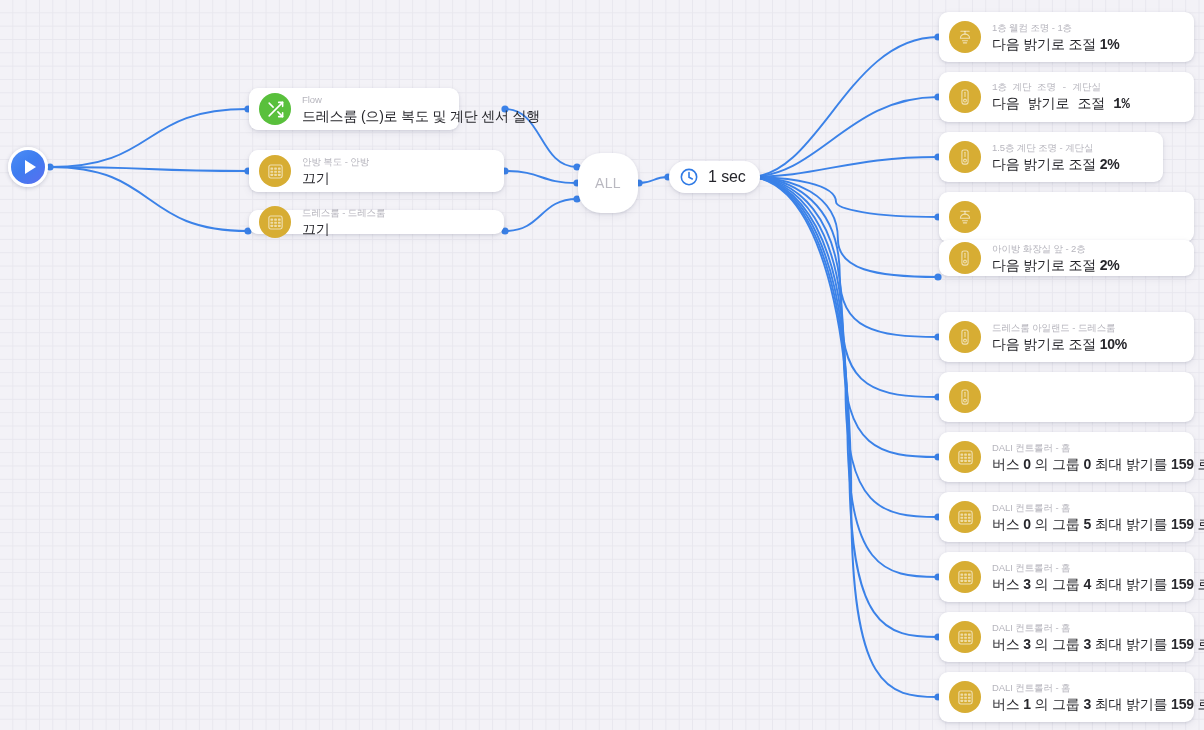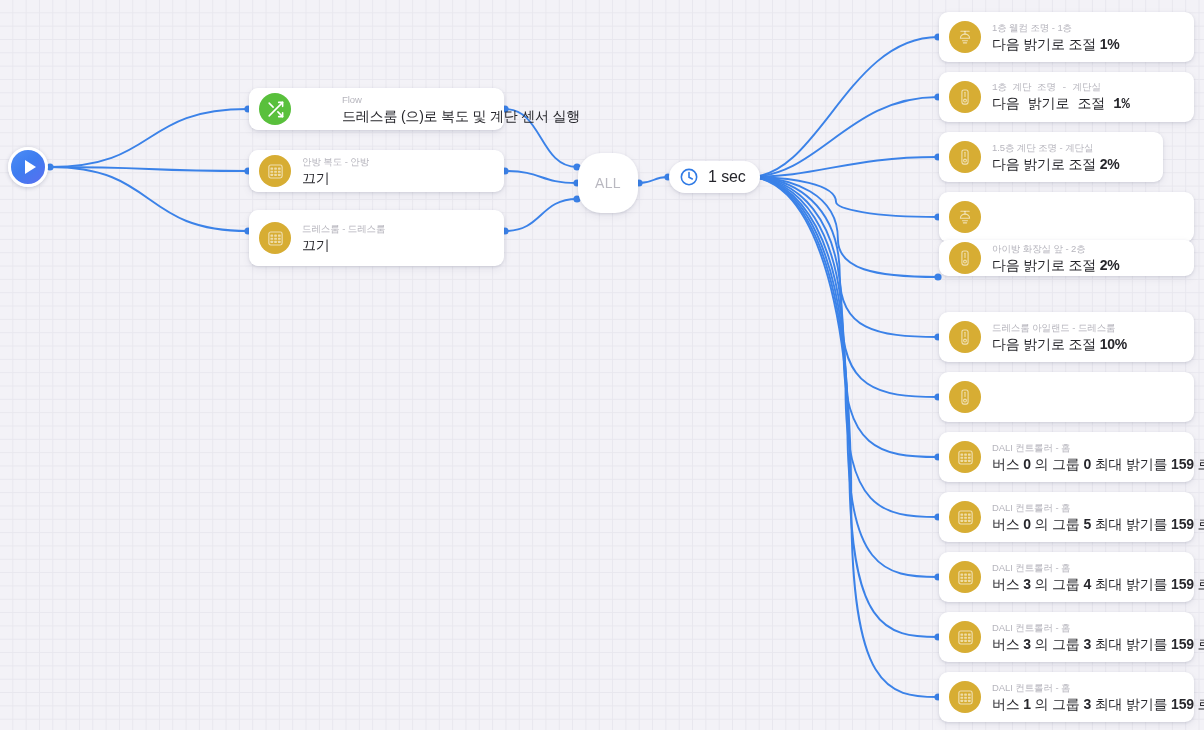--- a/index.html
+++ b/index.html
@@ -153,21 +153,21 @@
       <circle cx="938" cy="637" r="3.6" fill="#3b82e8"></circle>
       <path d="M749,177 C802.2,177 851.2,270.6 851.2,499.4 C851.2,689 887.2,697 938,697" stroke="#3b82e8" stroke-width="1.9" fill="none"></path>
       <circle cx="938" cy="697" r="3.6" fill="#3b82e8"></circle>
     </svg>
 
   <div class="start-node" style="left:8px; top:147px;">
     <div class="tri"></div>
   </div>
 
   <div id="trigger-layer">
-      <div class="card" style="left: 249px; top: 88px; width: 255px; height: 42px; gap: 40px;">
+      <div class="card" style="left: 249px; top: 88px; width: 210px; height: 42px;">
         <div class="card-icon icon-green">
           <svg width="19" height="19" viewBox="0 0 24 24" stroke="#ffffff" stroke-width="2" fill="none" stroke-linecap="round" stroke-linejoin="round">
             <path d="M16 3h5v5"></path>
             <path d="M4 20L21 3"></path>
             <path d="M21 16v5h-5"></path>
             <path d="M15 15l6 6"></path>
             <path d="M4 4l5 5"></path>
           </svg>
         </div>
         <div class="card-text">
@@ -188,21 +188,21 @@
             <rect x="6.2" y="14.600000000000001" width="3.1" height="2.5" rx="0.5" fill="rgba(255,255,255,0.58)" stroke="none"></rect>
             <rect x="10.5" y="14.600000000000001" width="3.1" height="2.5" rx="0.5" fill="rgba(255,255,255,0.58)" stroke="none"></rect>
             <rect x="14.8" y="14.600000000000001" width="3.1" height="2.5" rx="0.5" fill="rgba(255,255,255,0.58)" stroke="none"></rect>
           </svg>
         </div>
         <div class="card-text">
           <div class="card-sub">안방 복도 - 안방</div>
           <div class="card-title">끄기</div>
         </div>
       </div>
-      <div class="card" style="left: 249px; top: 210px; width: 255px; height: 56px;">
+      <div class="card" style="left: 249px; top: 210px; width: 255px; height: 24px;">
         <div class="card-icon icon-amber">
           <svg width="21" height="21" viewBox="0 0 24 24" stroke="rgba(255,255,255,0.62)" stroke-width="1.3" fill="none" stroke-linecap="round" stroke-linejoin="round">
             <rect x="4.4" y="4.6" width="15.2" height="14.8" rx="2.2"></rect>
             <rect x="6.2" y="7.4" width="3.1" height="2.5" rx="0.5" fill="rgba(255,255,255,0.58)" stroke="none"></rect>
             <rect x="10.5" y="7.4" width="3.1" height="2.5" rx="0.5" fill="rgba(255,255,255,0.58)" stroke="none"></rect>
             <rect x="14.8" y="7.4" width="3.1" height="2.5" rx="0.5" fill="rgba(255,255,255,0.58)" stroke="none"></rect>
             <rect x="6.2" y="11" width="3.1" height="2.5" rx="0.5" fill="rgba(255,255,255,0.58)" stroke="none"></rect>
             <rect x="10.5" y="11" width="3.1" height="2.5" rx="0.5" fill="rgba(255,255,255,0.58)" stroke="none"></rect>
             <rect x="14.8" y="11" width="3.1" height="2.5" rx="0.5" fill="rgba(255,255,255,0.58)" stroke="none"></rect>
             <rect x="6.2" y="14.600000000000001" width="3.1" height="2.5" rx="0.5" fill="rgba(255,255,255,0.58)" stroke="none"></rect>

